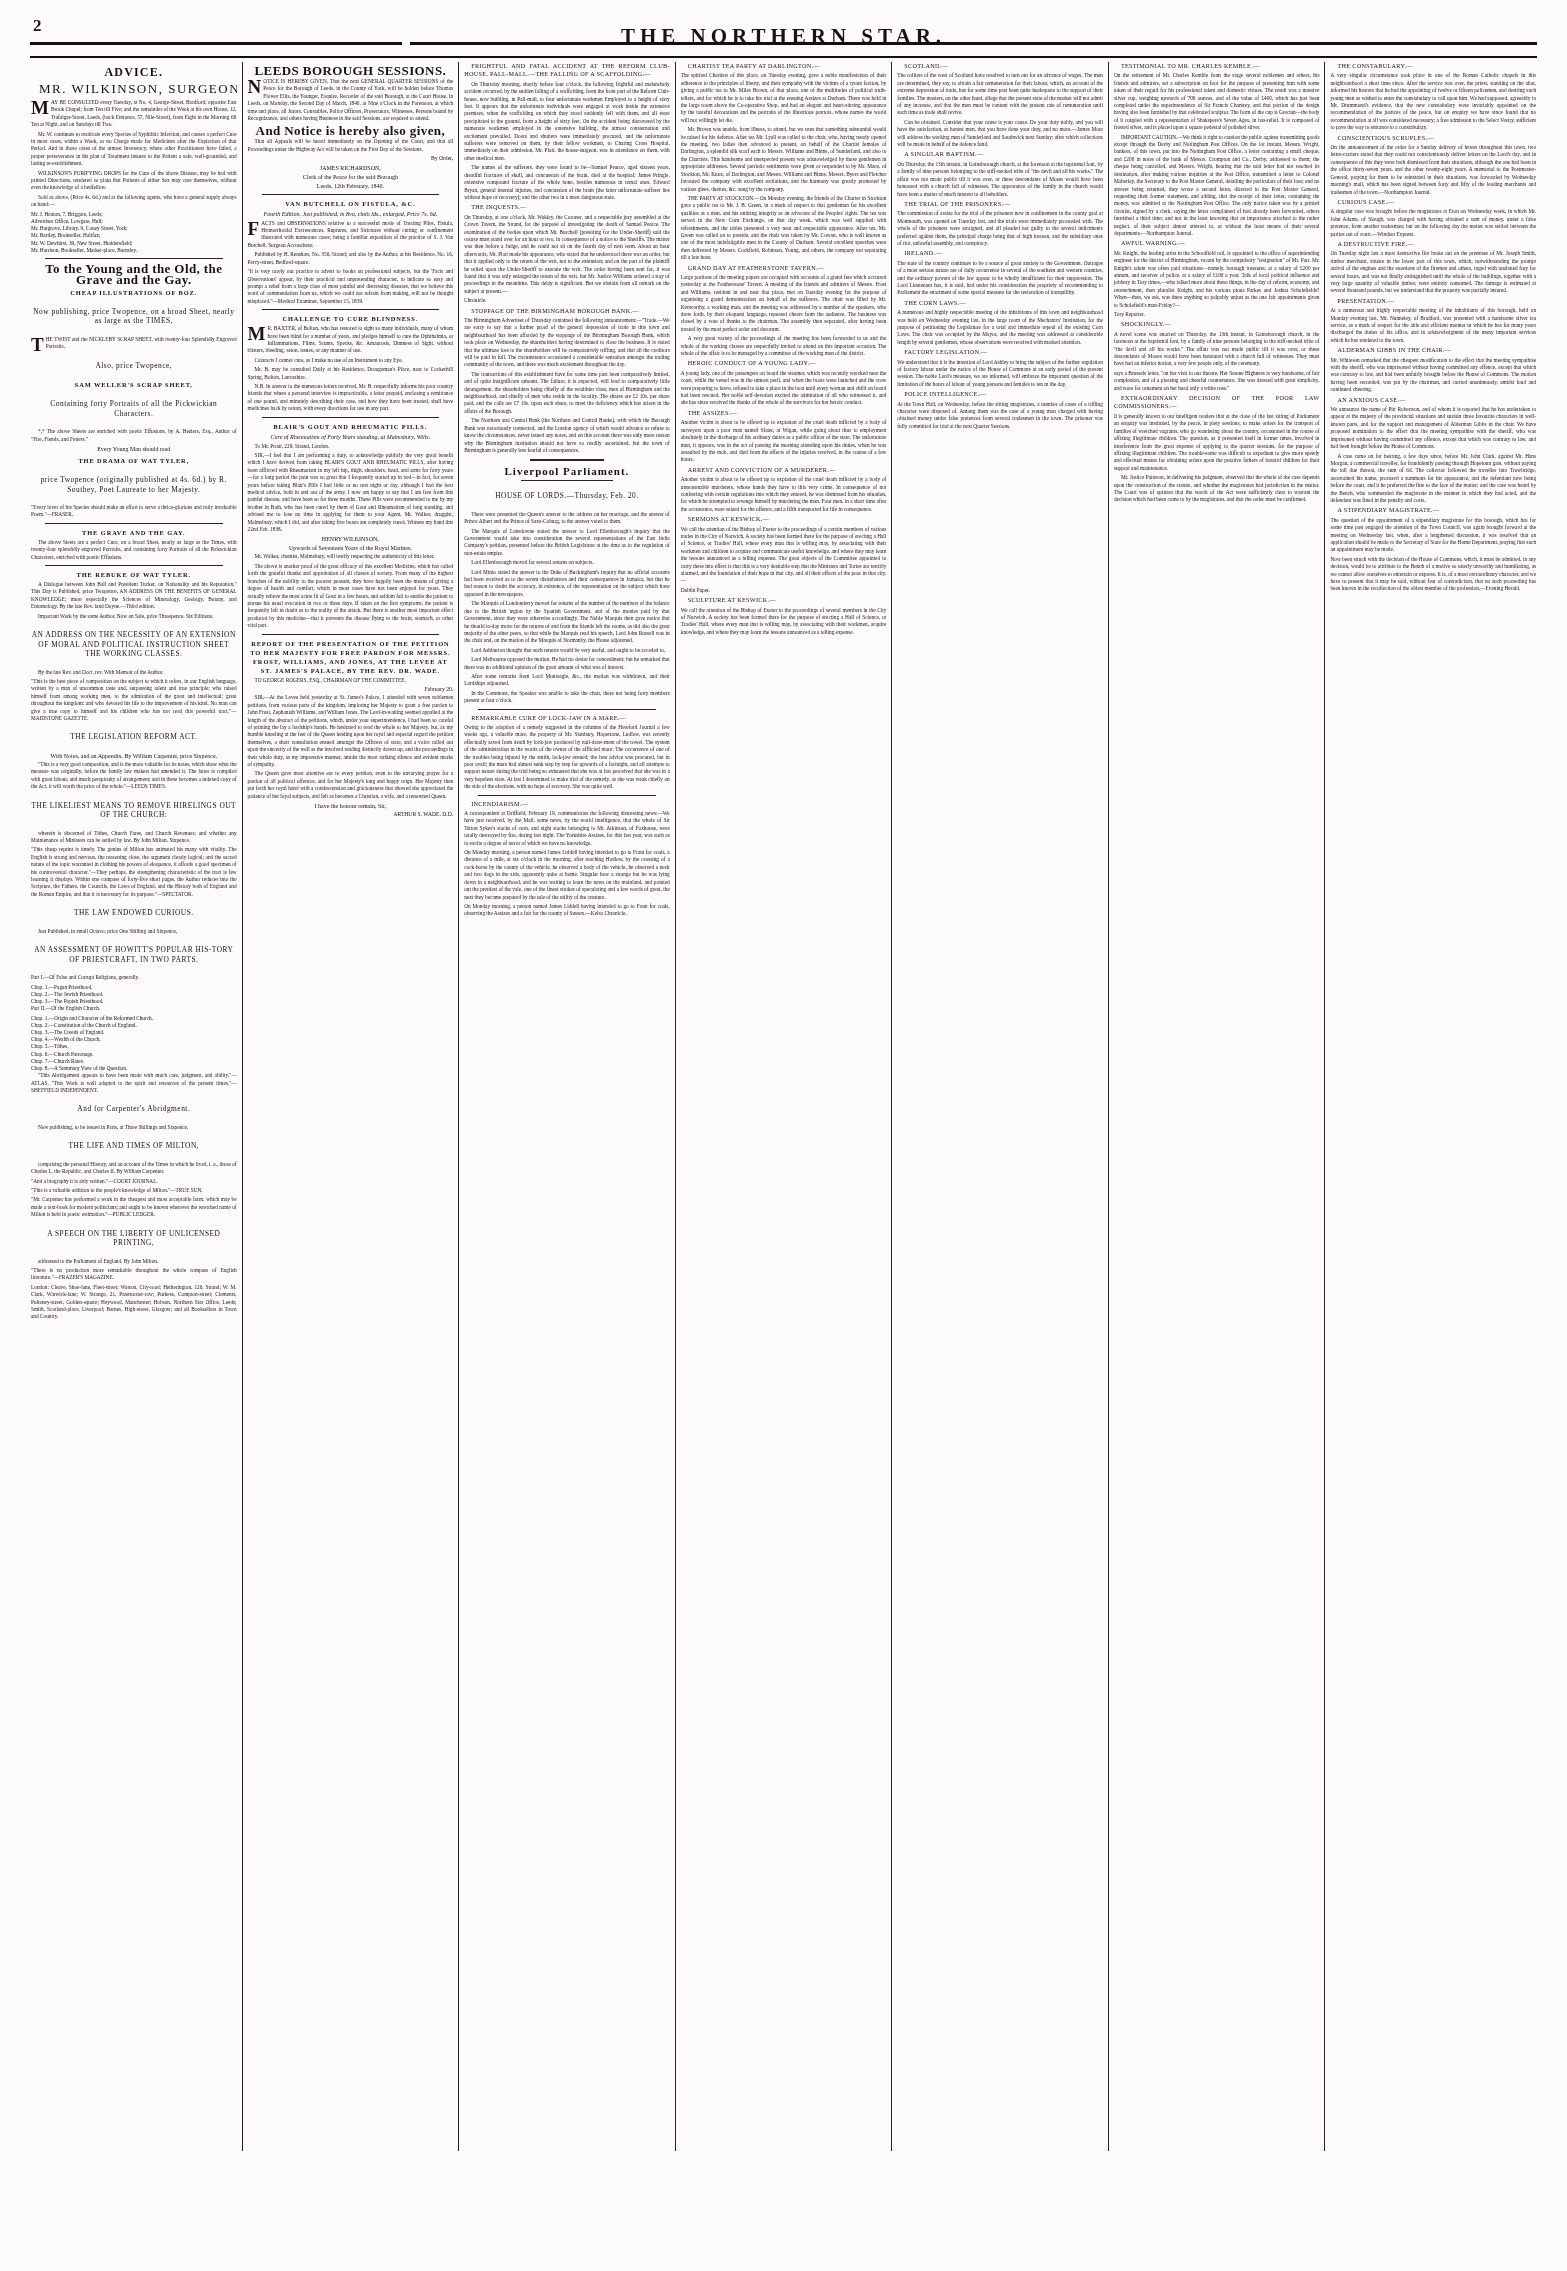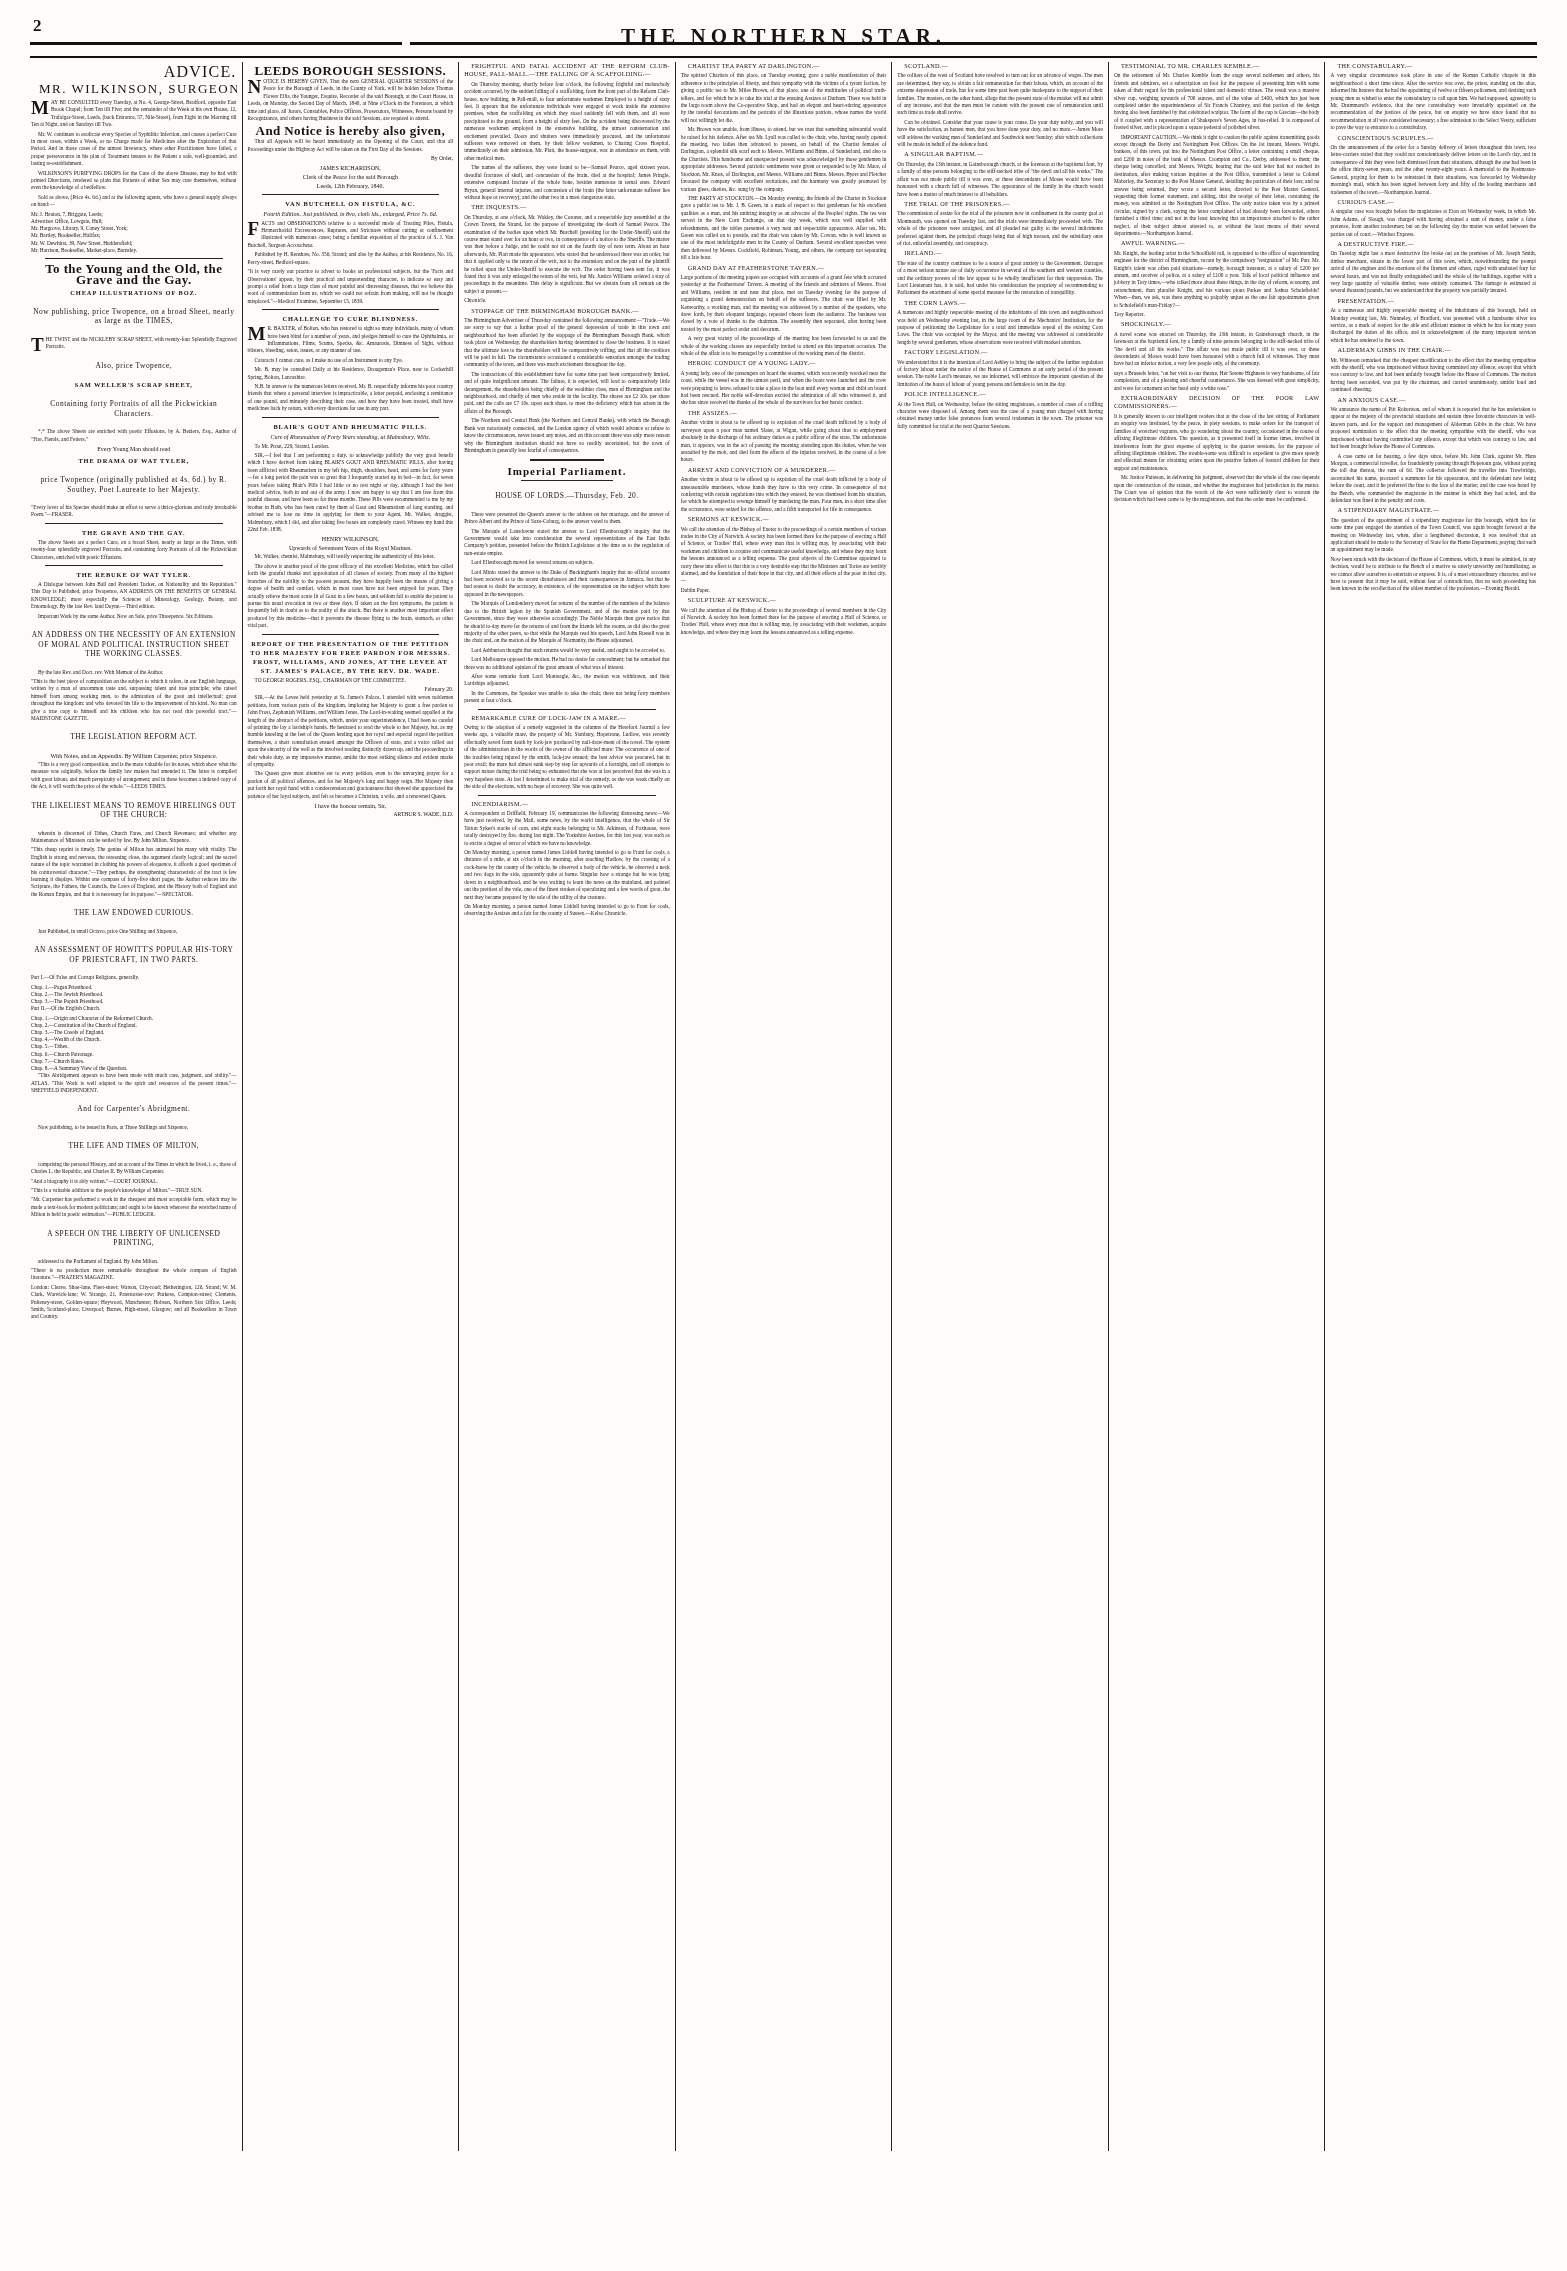--- a/index.html
+++ b/index.html
@@ -103,24 +103,24 @@
     line-height: 7.4px;
     text-align: justify;
     text-justify: inter-word;
     hyphens: auto;
     margin: 0 0 2px 0;
     color: #1b1612;
   }
   .body-text.indent { text-indent: 7px; }
 
   .head-disp {
-    text-align: right;
-    font-size: 16px;
+    text-align: center;
+    font-size: 12px;
     letter-spacing: 1.2px;
-    font-weight: normal;
+    font-weight: bold;
     margin: 3px 0 2px 0;
     line-height: 14px;
   }
   .head-name {
     text-align: center;
     font-size: 13px;
     letter-spacing: 1.5px;
     margin: 0 0 3px 8px;
     line-height: 15px;
     white-space: nowrap;
@@ -335,21 +335,21 @@
         <p class="body-text indent">On Thursday morning, shortly before four o'clock, the following frightful and melancholy accident occurred, by the sudden falling of a scaffolding, from the front part of the Reform Club-house, now building, in Pall-mall, to four unfortunate workmen Employed to a height of sixty feet. It appears that the unfortunate individuals were engaged at work inside the extensive premises, when the scaffolding on which they stood suddenly fell with them, and all were precipitated to the ground, from a height of sixty feet. On the accident being discovered by the numerous workmen employed in the extensive building, the utmost consternation and excitement prevailed. Doors and shutters were immediately procured, and the unfortunate sufferers were removed on them, by their fellow workmen, to Charing Cross Hospital, immediately on their admission, Mr. Platt, the house-surgeon, was in attendance on them, with other medical men.</p>
         <p class="body-text indent">The names of the sufferers, they were found to be—Samuel Pearce, aged sixteen years, dreadful fractures of skull, and concussion of the brain, died at the hospital; James Pringle, extensive compound fracture of the whole bone, besides numerous in ternal ones. Edward Bryan, general internal injuries, and concussion of the brain (the latter unfortunate sufferer lies without hope or recovery); and the other two in a most dangerous state.</p>
         <p class="body-text indent"><span class="subhead-run">THE INQUESTS.—</span></p>
         <p class="body-text">On Thursday, at one o'clock, Mr. Wakley, the Coroner, and a respectable jury assembled at the Crown Tavern, the Strand, for the purpose of investigating the death of Samuel Pearce. The examination of the bodies upon which Mr. Burchell (presiding for the Under-Sheriff) said the course must stand over for an hour or two, in consequence of a notice to the Sheriffs. The matter was then before a Judge, and he could not sit on the fourth day of next term. About an hour afterwards, Mr. Platt made his appearance, who stated that he understood there was an order, but that it applied only to the return of the writ, not to the extension; and on the part of the plaintiff he relied upon the Under-Sheriff to execute the writ. The order having been sent for, it was found that it was only enlarged the return of the writ, but Mr. Justice Williams ordered a stay of proceedings in the meantime. This delay is significant. But we abstain from all remark on the subject at present.—</p>
         <p class="body-text">Chronicle.</p>
         <p class="body-text indent"><span class="subhead-run">STOPPAGE OF THE BIRMINGHAM BOROUGH BANK.—</span></p>
         <p class="body-text">The Birmingham Advertiser of Thursday contained the following announcement:—"Trade.—We are sorry to say that a further proof of the general depression of trade in this town and neighbourhood has been afforded by the stoppage of the Birmingham Borough Bank, which took place on Wednesday, the shareholders having determined to close the business. It is stated that the ultimate loss to the shareholders will be comparatively trifling, and that all the creditors will be paid in full. The circumstance occasioned a considerable sensation amongst the trading community of the town, and there was much excitement throughout the day.</p>
         <p class="body-text indent">The transactions of this establishment have for some time past been comparatively limited, and of quite insignificant amount. The failure, it is expected, will lead to comparatively little derangement, the shareholders being chiefly of the wealthier class, men of Birmingham and the neighbourhood, and chiefly of men who reside in the locality. The shares are £2 10s. per share paid, and the calls are £7 10s. upon each share, to meet the deficiency which has arisen in the affairs of the Borough.</p>
         <p class="body-text indent">The Northern and Central Bank (the Northern and Central Banks), with which the Borough Bank was notoriously connected, and the London agency of which would advance or refuse to know the circumstances, never issued any notes, and on this account there was only more reason why the Birmingham institution should not have so readily ascertained, but the town of Birmingham is generally less fearful of consequences.</p>
         <div class="rule-orn"></div>
-        <div class="head-goth" style="font-size: 11px; letter-spacing: 1px;">Imperial Parliament.</div>
+        <div class="head-goth" style="font-size: 11px; letter-spacing: 1px;">Liverpool Parliament.</div>
         <div class="gothic-ruleline"></div>
         <div class="head-cap">HOUSE OF LORDS.—Thursday, Feb. 20.</div>
         <p class="body-text indent">There were presented the Queen's answer to the address on her marriage, and the answer of Prince Albert and the Prince of Saxe-Coburg, to the answer voted to them.</p>
         <p class="body-text indent">The Marquis of Lansdowne stated the answer to Lord Ellenborough's inquiry that the Government would take into consideration the several representations of the East India Company's petition, presented before the British Legislature at the time as to the regulation of non-estate empire.</p>
         <p class="body-text indent">Lord Ellenborough moved for several returns on subjects.</p>
         <p class="body-text indent">Lord Minto stated the answer to the Duke of Buckingham's inquiry that no official accounts had been received as to the recent disturbances and their consequences in Jamaica, but that he had reason to doubt the accuracy, in existence, of the representation on the subject which have appeared in the newspapers.</p>
         <p class="body-text indent">The Marquis of Londonderry moved for returns of the number of the numbers of the balance due to the British legion by the Spanish Government, and of the monies paid by that Government, since they were otherwise accordingly. The Noble Marquis then gave notice that he should to-day move for the returns of and from the friends left the rooms, as did also the great majority of the other peers, so that while the Marquis read his speech, Lord John Russell was in the chair and, on the motion of the Marquis of Normanby, the House adjourned.</p>
         <p class="body-text indent">Lord Ashburton thought that such returns would be very useful, and ought to be acceded to.</p>
         <p class="body-text indent">Lord Melbourne opposed the motion. He had no desire for concealment; but he remarked that there was no additional opinion of the great amount of what was of interest.</p>
         <p class="body-text indent">After some remarks from Lord Monteagle, &amp;c., the motion was withdrawn, and their Lordships adjourned.</p>

